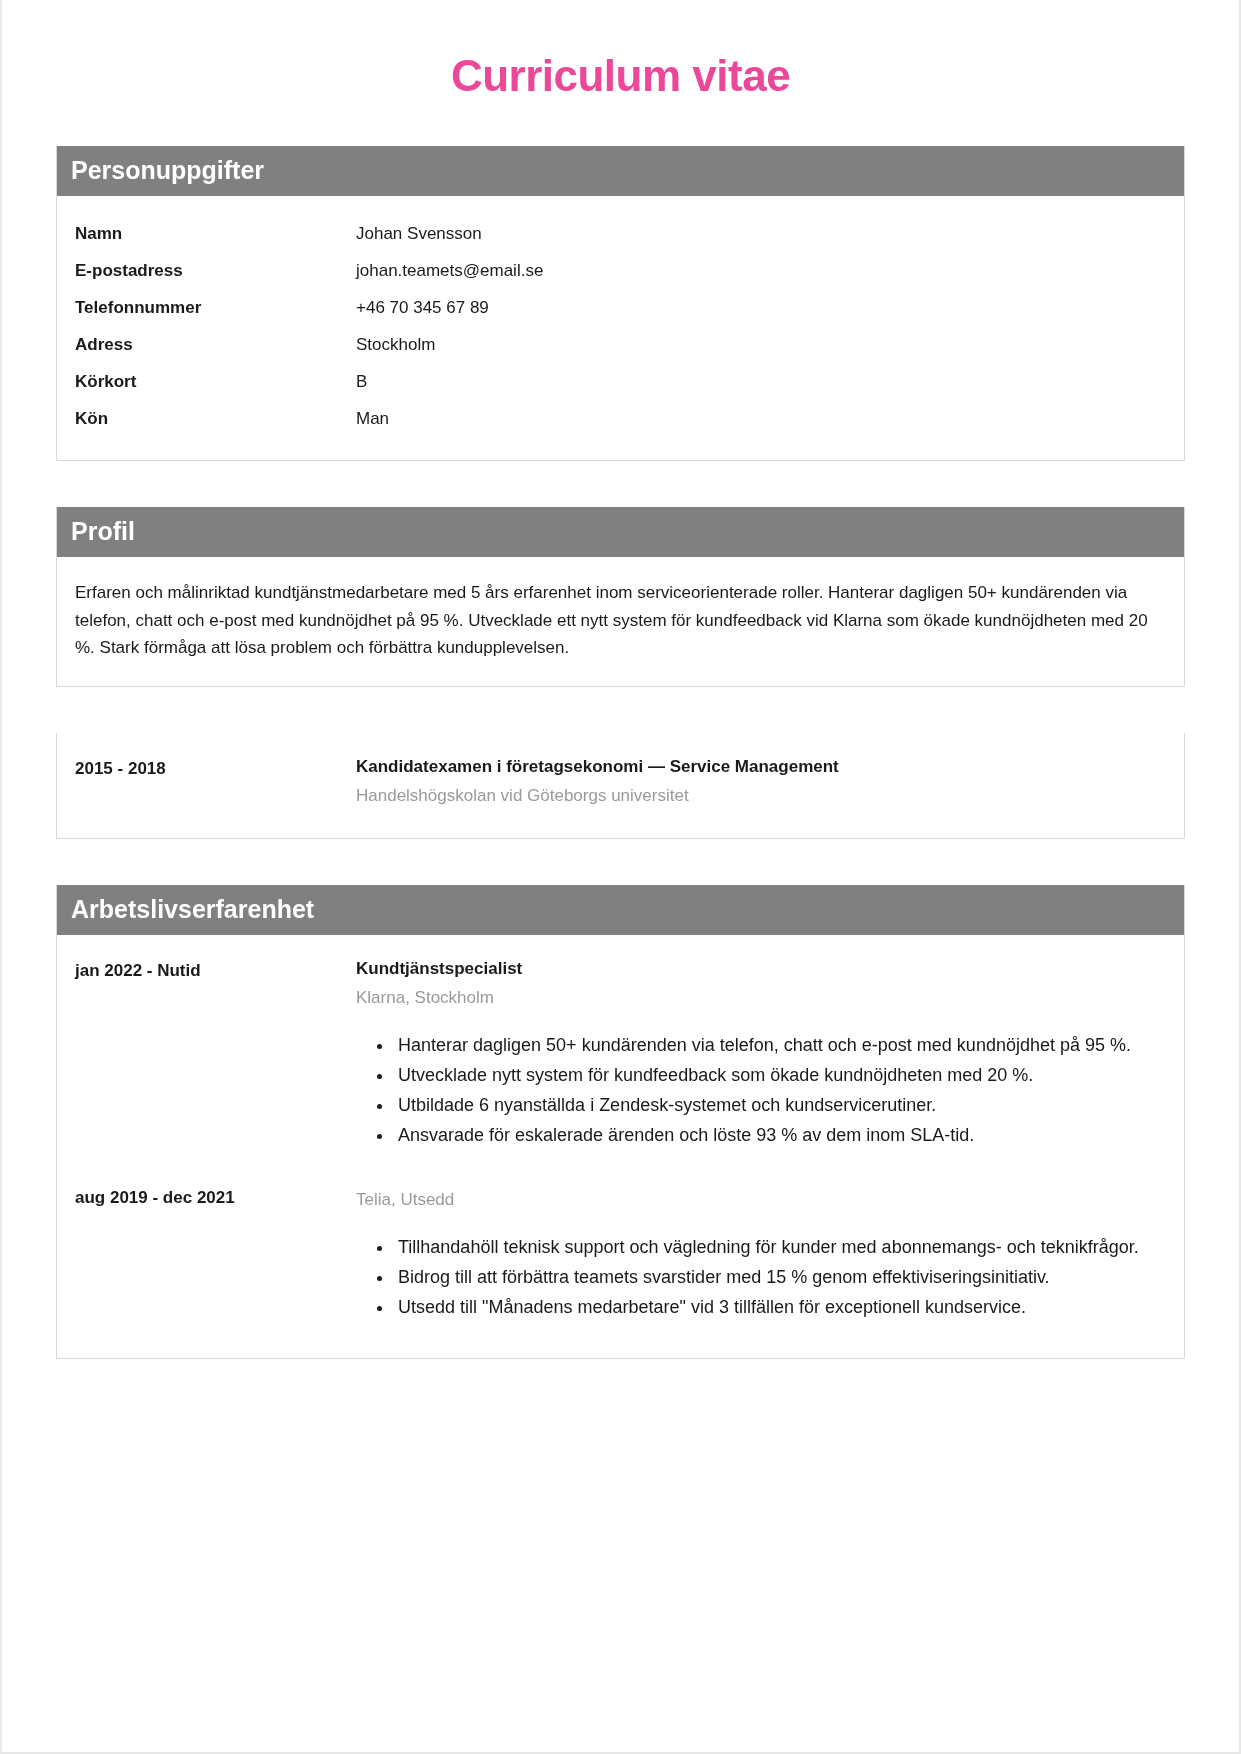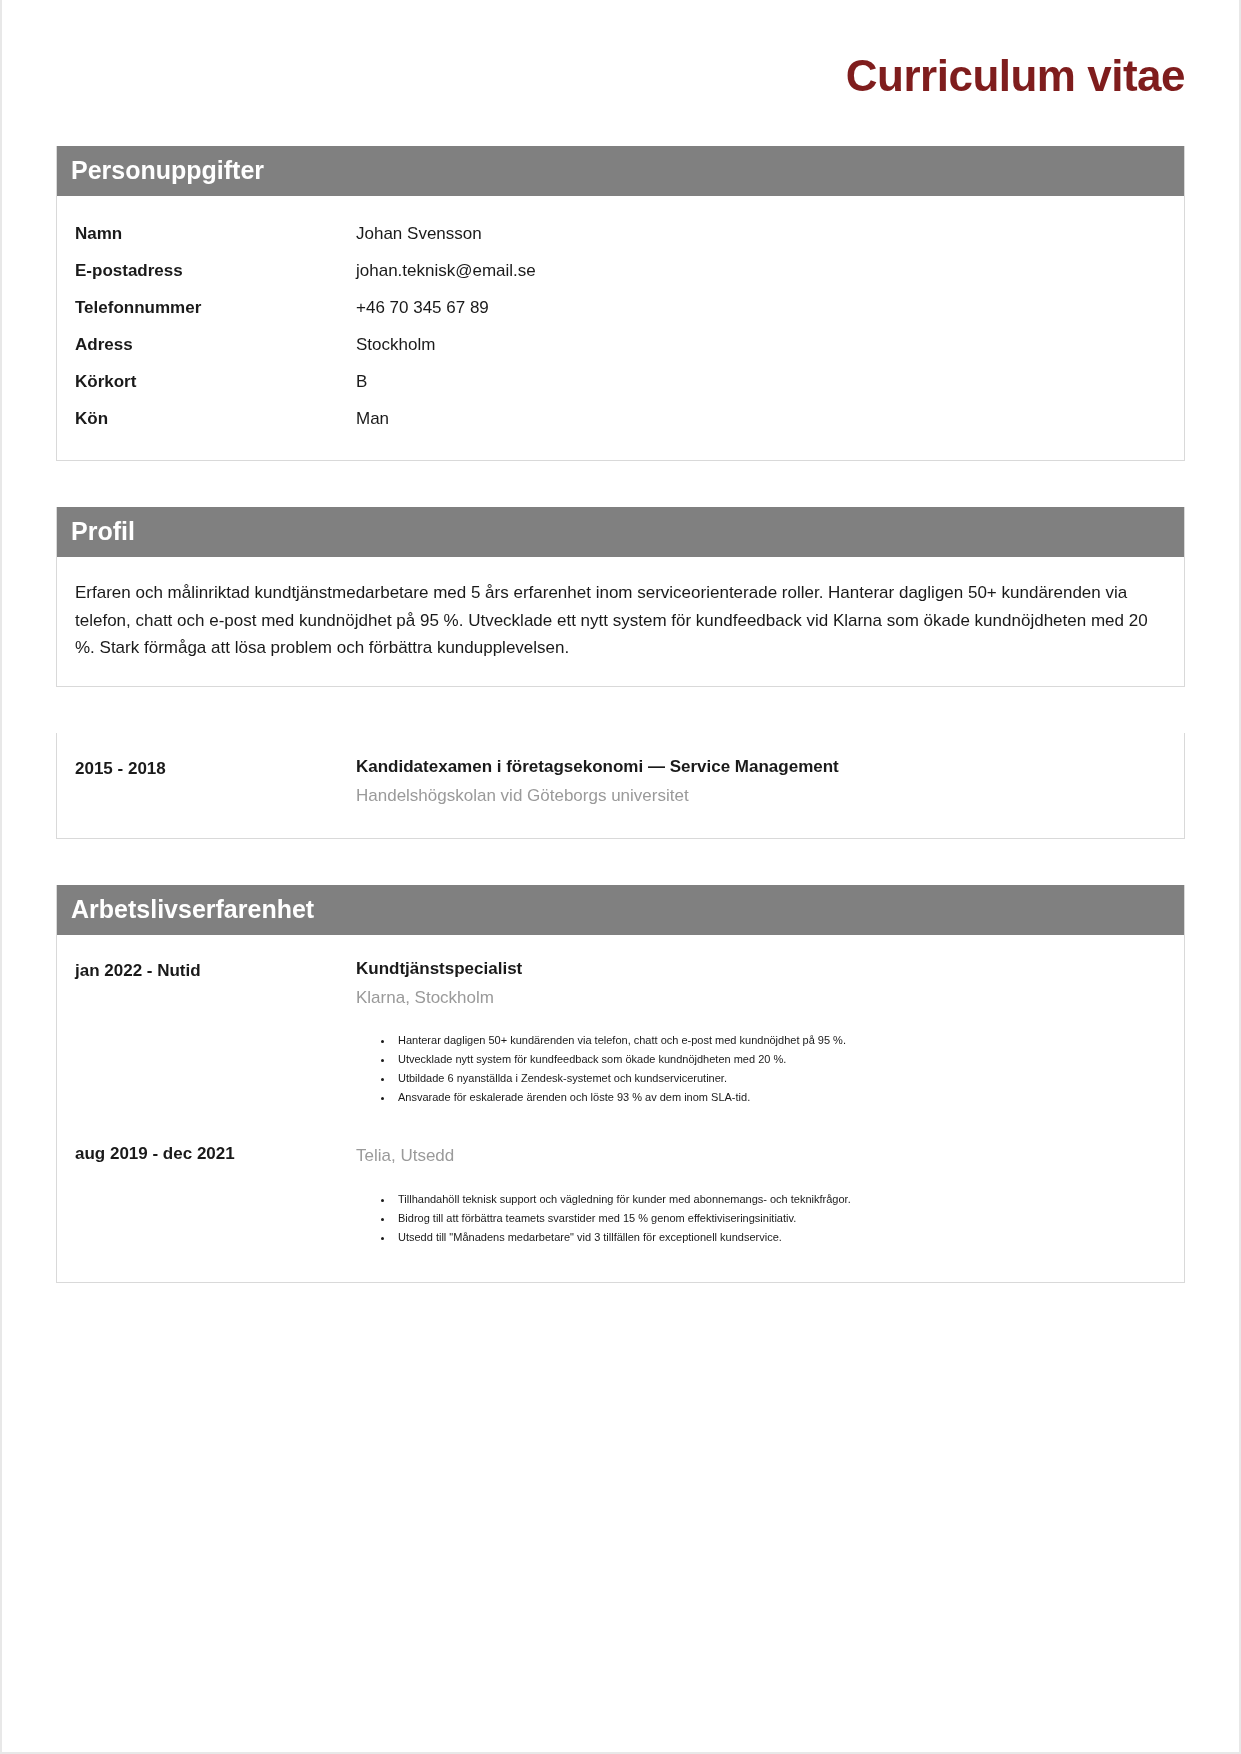--- a/index.html
+++ b/index.html
@@ -29,25 +29,25 @@
   .page-edge.right { right: 0;  top: 0; width: 2px;  height: 1754px; }
   .page-edge.bottom{ left: 0;   bottom: 0; width: 1241px; height: 2px; }
 
   .content {
     position: relative;
     padding: 0 56px;
     box-sizing: border-box;
   }
 
   .doc-title {
-    text-align: right;
+    text-align: center;
     font-size: 44px;
     font-weight: bold;
     letter-spacing: -0.5px;
-    color: #7f1d1d;
+    color: #ec4899;
     margin: 0;
     padding-top: 52px;
     padding-bottom: 0;
     line-height: 1.1;
   }
 
   .section {
     margin-top: 46px;
     border: 1px solid #d9d9d9;
     border-top: none;
@@ -127,21 +127,21 @@
     color: #9a9a9a;
     line-height: 1.5;
     margin-top: 3px;
   }
   .entry-bullets {
     list-style: disc;
     margin: 22px 0 0 0;
     padding-left: 38px;
   }
   .entry-bullets li {
-    font-size: 11px;
+    font-size: 18px;
     line-height: 1.55;
     color: #1a1a1a;
     margin-bottom: 2px;
     padding-left: 4px;
   }
   .section.education .section-body { padding-bottom: 26px; }
   .section.experience .section-body { padding-bottom: 30px; }
 </style>
 </head>
 <body>
@@ -157,21 +157,21 @@
 
     <section class="section personal">
       <div class="section-header">Personuppgifter</div>
       <div class="section-body">
         <div class="pd-row">
           <div class="pd-label">Namn</div>
           <div class="pd-value">Johan Svensson</div>
         </div>
         <div class="pd-row">
           <div class="pd-label">E-postadress</div>
-          <div class="pd-value">johan.teknisk@email.se</div>
+          <div class="pd-value">johan.teamets@email.se</div>
         </div>
         <div class="pd-row">
           <div class="pd-label">Telefonnummer</div>
           <div class="pd-value">+46 70 345 67 89</div>
         </div>
         <div class="pd-row">
           <div class="pd-label">Adress</div>
           <div class="pd-value">Stockholm</div>
         </div>
         <div class="pd-row">

